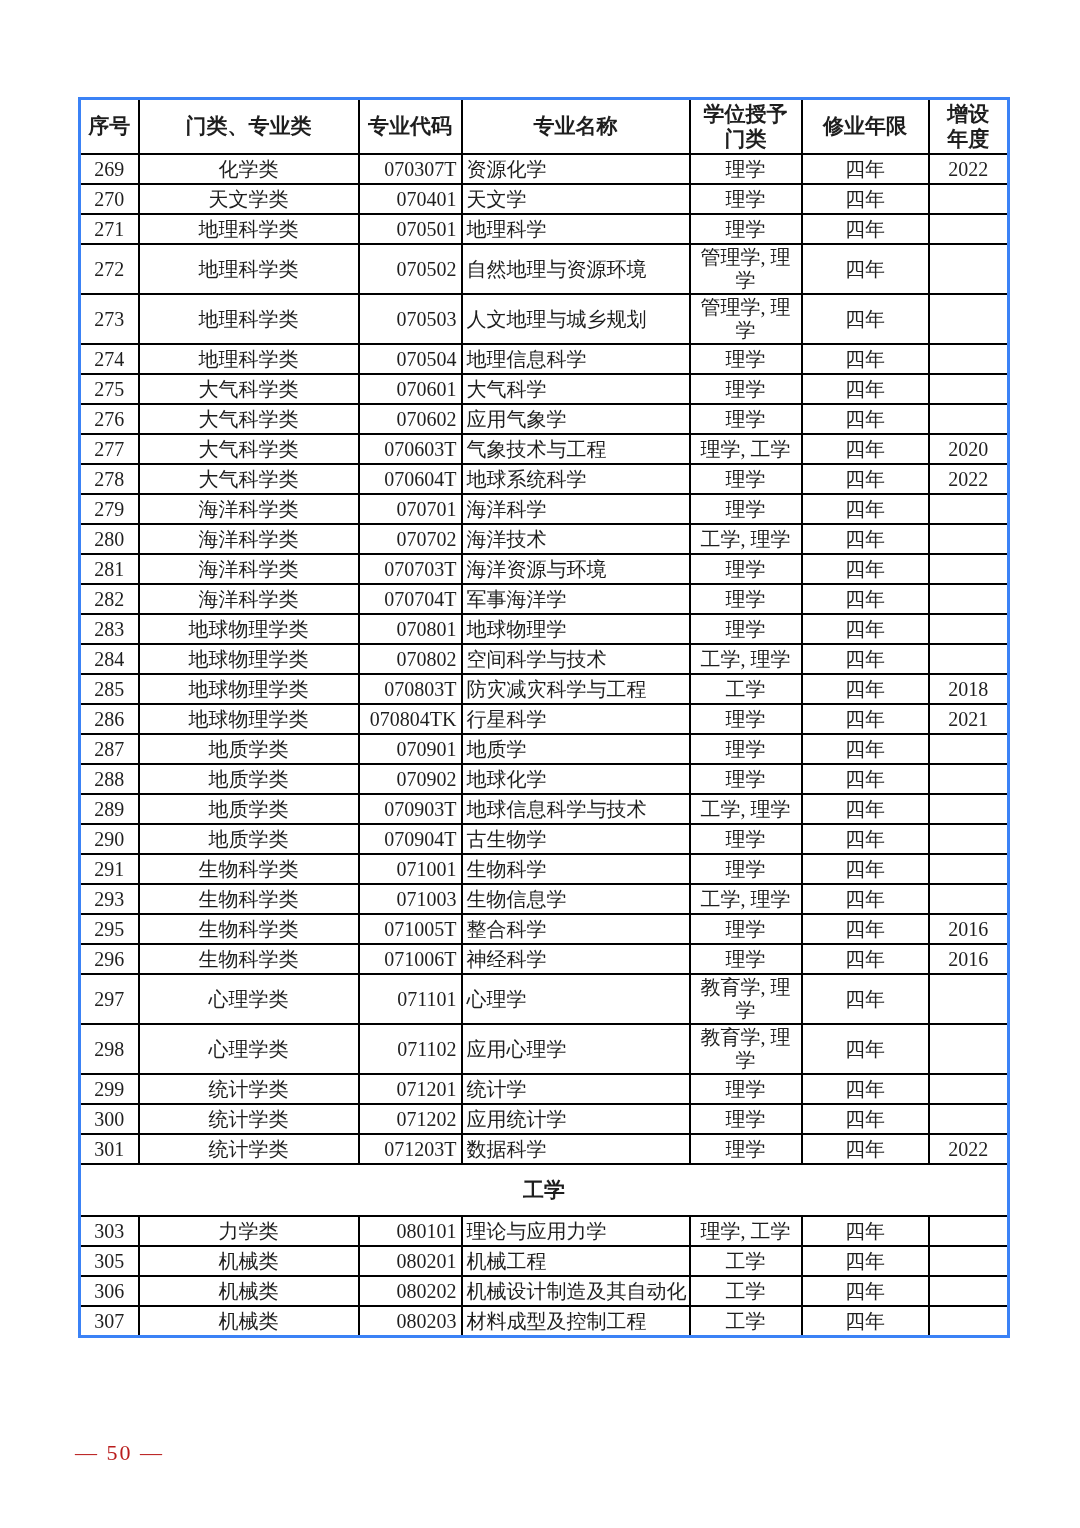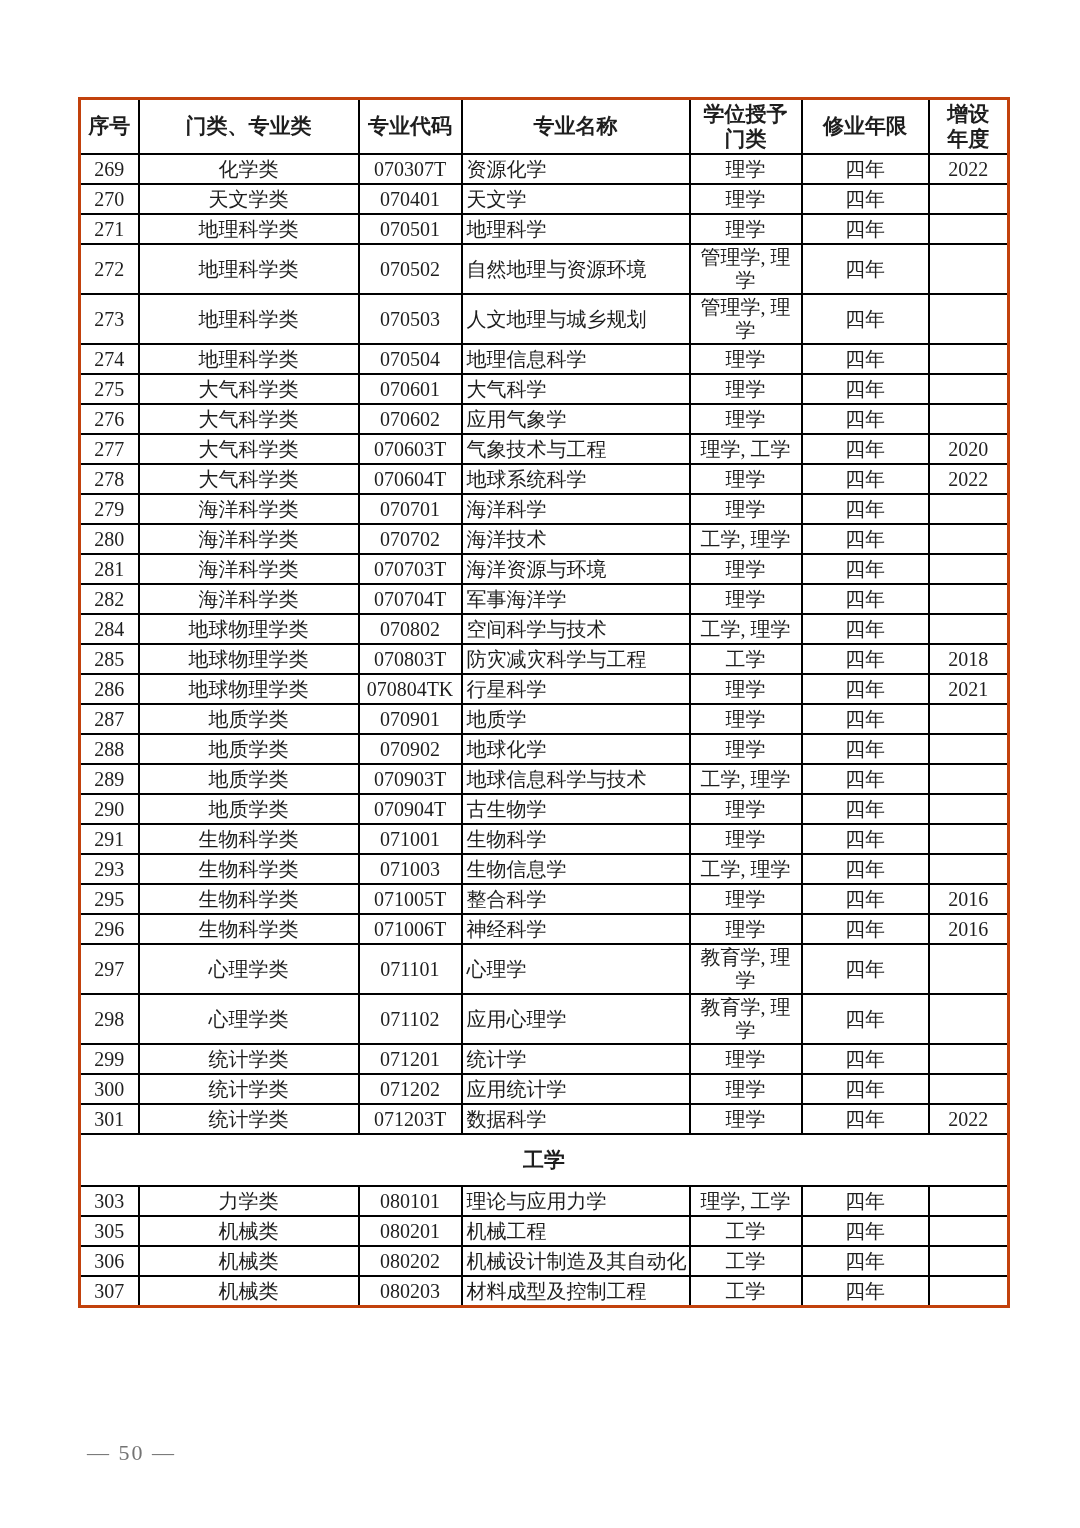--- a/index.html
+++ b/index.html
@@ -15,21 +15,21 @@
     height: 1528px;
     background: #ffffff;
     overflow: hidden;
   }
   table.majors {
     position: absolute;
     left: 78px;
     top: 97px;
     border-collapse: collapse;
     table-layout: fixed;
-    border: 3px solid #c2410c;
+    border: 3px solid #3b82f6;
   }
   col.w0 { width: 59px; }
   col.w1 { width: 220px; }
   col.w2 { width: 103px; }
   col.w3 { width: 228px; }
   col.w4 { width: 112px; }
   col.w5 { width: 127px; }
   col.w6 { width: 80px; }
   th, td {
     border: 2px solid #000;
@@ -46,37 +46,37 @@
     padding: 0 2px;
   }
   td {
     font-size: 20px;
     line-height: 23px;
     padding: 1px 4px;
   }
   tr.data td { height: 26px; }
   td.c0 { text-align: center; padding: 1px 2px; }
   td.c1 { text-align: center; }
-  td.c2 { text-align: center; }
+  td.c2 { text-align: right; }
   td.c3 { text-align: left; padding: 1px 2px 1px 4px; }
   td.c4 { text-align: center; padding: 1px 3px; }
   td.c5 { text-align: center; margin-top: 8px; }
   td.c6 { text-align: center; }
   tr.section td {
     height: 48px;
     text-align: center;
     font-weight: bold;
     font-size: 21px;
   }
   .footer {
     position: absolute;
-    left: 87px;
+    left: 75px;
     top: 1440px;
     font-size: 22px;
-    color: #737373;
+    color: #b91c1c;
     letter-spacing: 2px;
   }
 </style>
 </head>
 <body>
 
 <div class="page">
   <table class="majors">
     <colgroup>
       <col class="w0">
@@ -221,20 +221,29 @@
         <tr class="data">
           <td class="c0">282</td>
           <td class="c1">海洋科学类</td>
           <td class="c2">070704T</td>
           <td class="c3">军事海洋学</td>
           <td class="c4">理学</td>
           <td class="c5">四年</td>
           <td class="c6"></td>
         </tr>
         <tr class="data">
+          <td class="c0">283</td>
+          <td class="c1">地球物理学类</td>
+          <td class="c2">070801</td>
+          <td class="c3">地球物理学</td>
+          <td class="c4">理学</td>
+          <td class="c5">四年</td>
+          <td class="c6"></td>
+        </tr>
+        <tr class="data">
           <td class="c0">284</td>
           <td class="c1">地球物理学类</td>
           <td class="c2">070802</td>
           <td class="c3">空间科学与技术</td>
           <td class="c4">工学, 理学</td>
           <td class="c5">四年</td>
           <td class="c6"></td>
         </tr>
         <tr class="data">
           <td class="c0">285</td>

